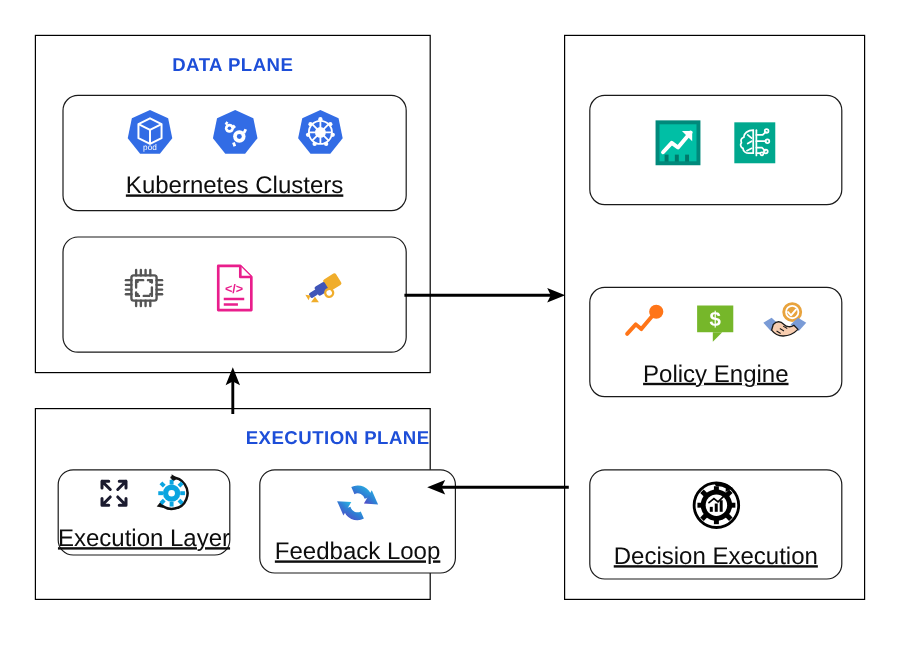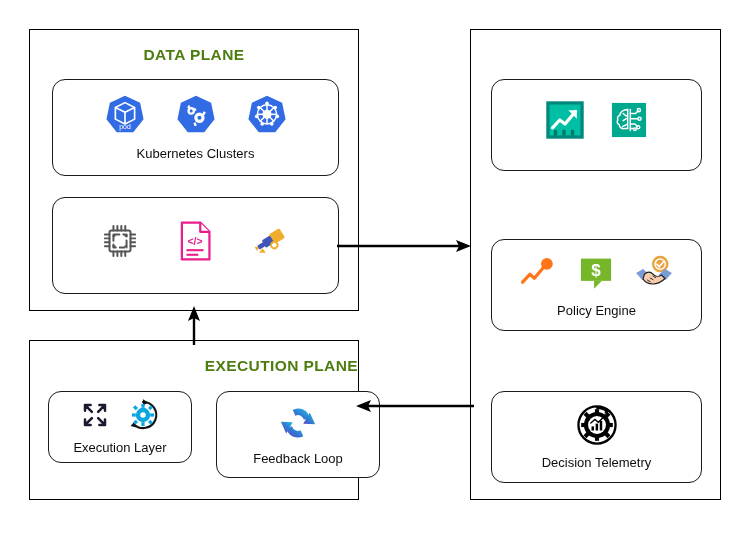--- a/index.html
+++ b/index.html
@@ -23,21 +23,21 @@
     background: #ffffff;
     border: 1.6px solid #000000;
   }
   .plane-title {
     position: absolute;
     left: 0;
     right: 0;
     text-align: center;
     font-size: 15.5px;
     font-weight: bold;
-    color: #4d7c0f;
+    color: #1d4ed8;
     letter-spacing: 0.4px;
   }
 
   
   .card {
     position: absolute;
     box-sizing: border-box;
     background: #ffffff;
     border: 1.3px solid #1a1a1a;
     border-radius: 13px;
@@ -45,25 +45,26 @@
     flex-direction: column;
     align-items: center;
     justify-content: center;
   }
   .icon-row {
     display: flex;
     align-items: center;
     justify-content: center;
   }
   .card-label {
-    font-size: 13px;
+    font-size: 20px;
     color: #0d0d0d;
     text-align: center;
     white-space: nowrap;
     line-height: 1.1;
+    text-decoration: underline;
   }
   .icon {
     display: block;
   }
 
   
   .connector {
     position: absolute;
     overflow: visible;
   }
@@ -288,21 +289,21 @@
             <circle cx="32" cy="32" r="13" fill="#ffffff"></circle>
             <g fill="#000000">
               <rect x="24" y="34" width="3.6" height="6"></rect>
               <rect x="30" y="30" width="3.6" height="10"></rect>
               <rect x="36" y="26" width="3.6" height="14"></rect>
             </g>
             <path d="M23 29 l6 -5 l5 4 l7 -7" fill="none" stroke="#000000" stroke-width="2" stroke-linecap="round"></path>
           </svg>
         </span>
       </div>
-      <div class="card-label">Decision Telemetry</div>
+      <div class="card-label">Decision Execution</div>
     </div>
   </div>
 
   <div class="plane" style="left:29px; top:340px; width:330px; height:160px;">
     <div class="plane-title" style="top:16px;text-align:right;">EXECUTION PLANE</div>
 
     <div class="card" style="left:18px; top:50px; width:144px; height:72px;">
       <div class="icon-row" style="gap:16px; margin-bottom:5px;">
 
         <span class="icon">

